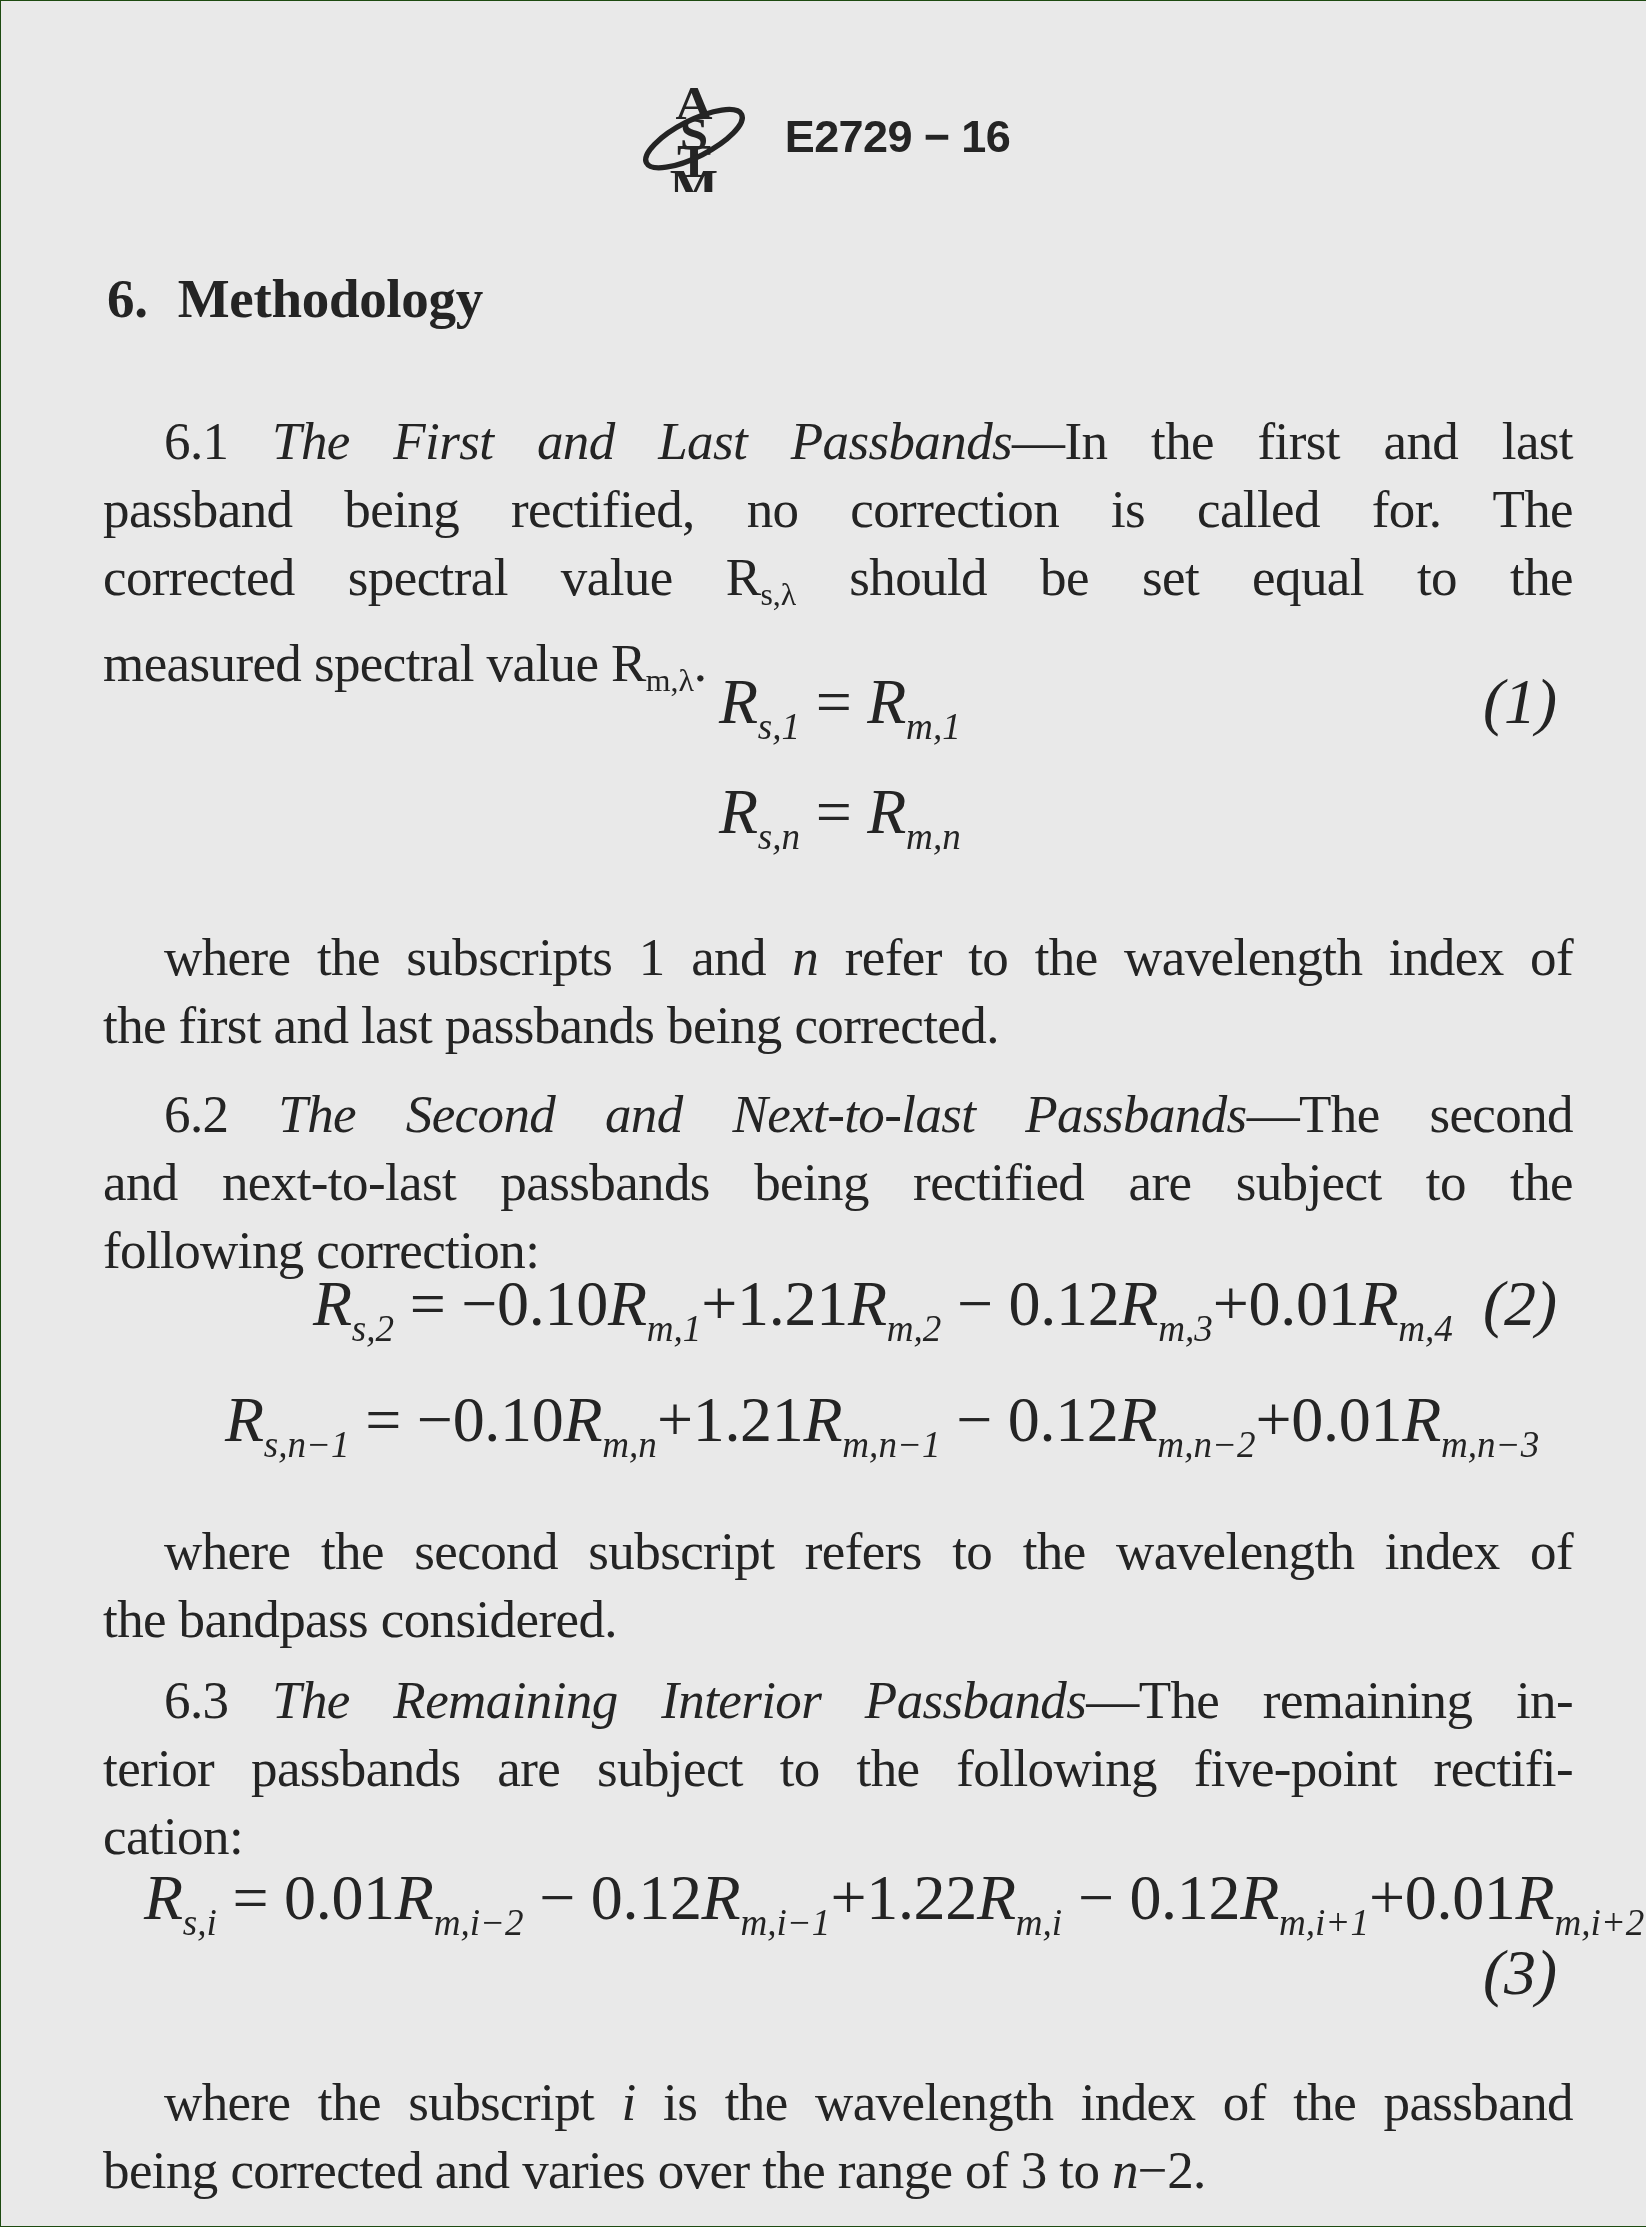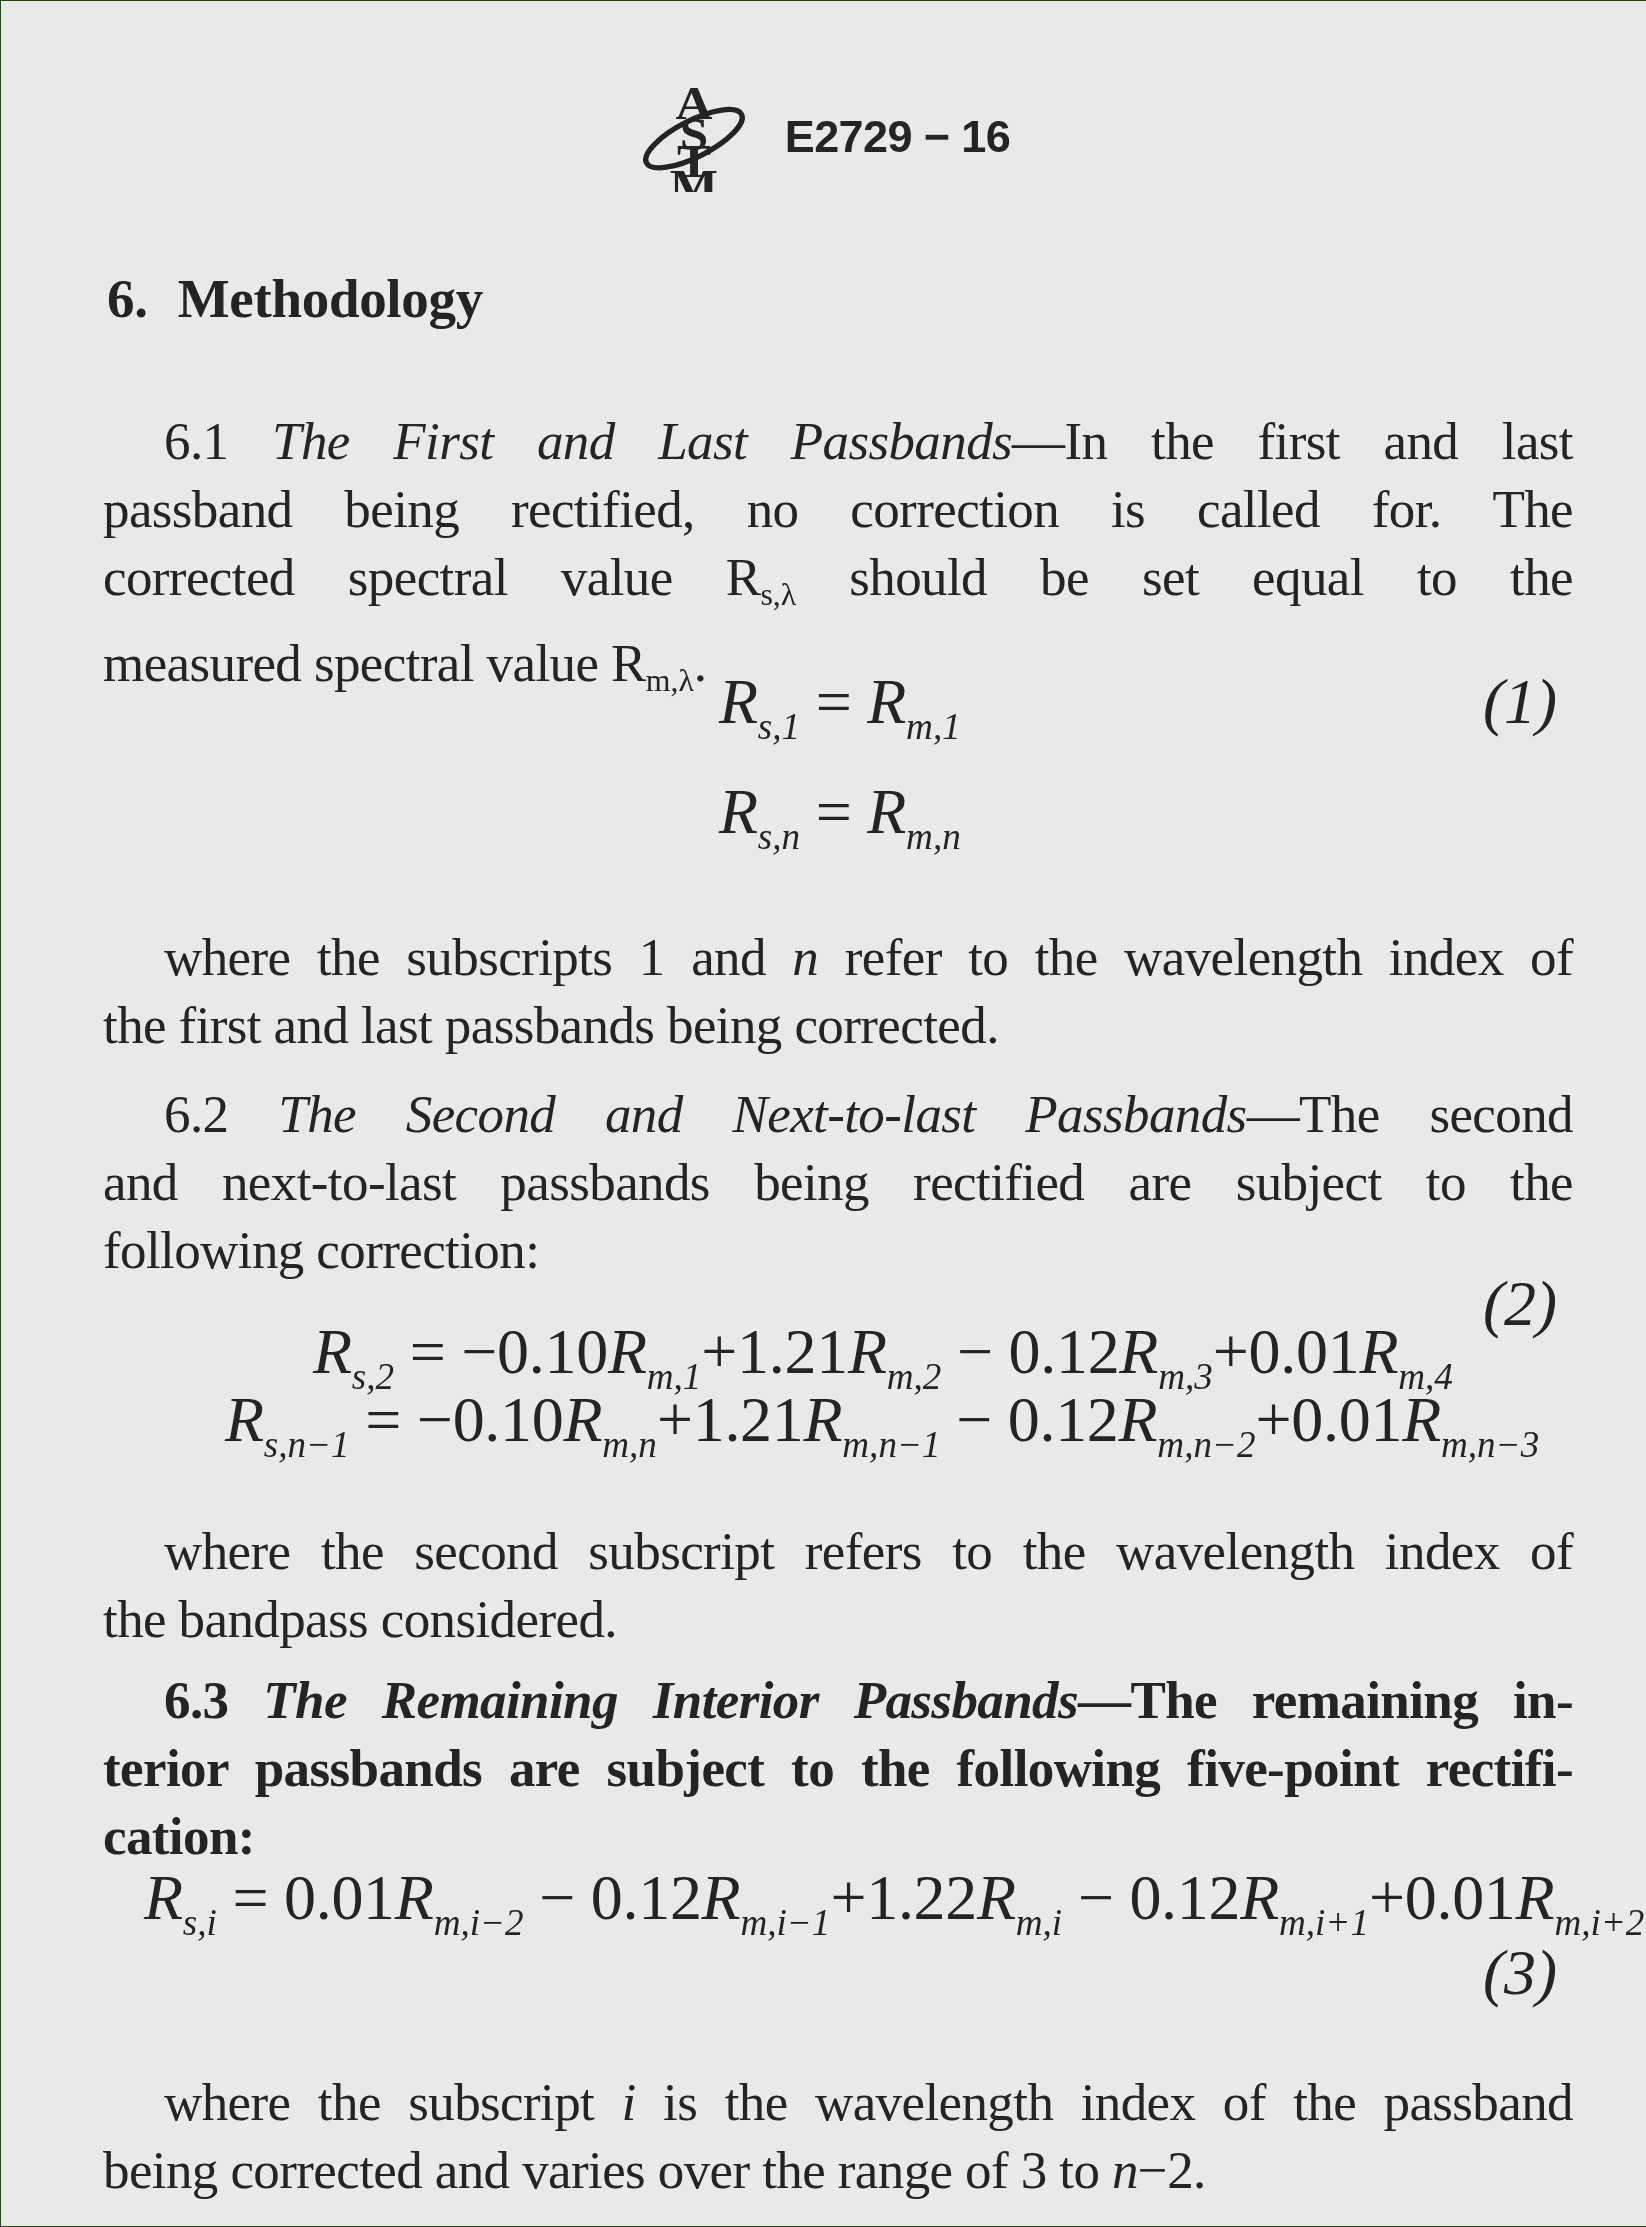--- a/index.html
+++ b/index.html
@@ -55,35 +55,35 @@
   .eqcontent{display:inline-block;}
   .eqrow sub{
     font-size:0.58em;vertical-align:-0.42em;font-style:italic;letter-spacing:0;
   }
   .eqrow i{font-style:italic;}
   .eqnum{
     position:absolute;right:16.3px;top:0;
     font-style:italic;
   }
   #eq1a .eqcontent, #eq1b .eqcontent{margin-left:616px;}
-  #eq2a .eqcontent{margin-left:210px;margin-top:48px;}
+  #eq2a .eqcontent{margin-left:210px;}
   #eq2b .eqcontent{margin-left:122px;}
   #eq3  .eqcontent{margin-left:41px;}
   #eq1a{top:665px;}
   #eq1b{top:775px;}
   #eq2a{top:1267px;}
   #eq2b{top:1383px;}
   #eq3{top:1861px;}
   #eq3label{top:1936px;text-align:right;padding-right:16.3px;box-sizing:border-box;font-style:italic;}
   
   #p61{top:367px;}
   #where1{top:883px;}
   #p62{top:1040px;}
   #where2{top:1477px;}
-  #p63{top:1626px;font-weight:bold;}
+  #p63{top:1626px;}
   #where3{top:2028px;}
 </style>
 </head>
 <body>
 
 <div class="page">
 
   <div class="header">
     <svg class="logo" viewBox="0 0 104 104" xmlns="http://www.w3.org/2000/svg" aria-hidden="true">
       <g fill="#242424" font-family="Liberation Serif, DejaVu Serif, serif" font-weight="700" text-anchor="middle">

